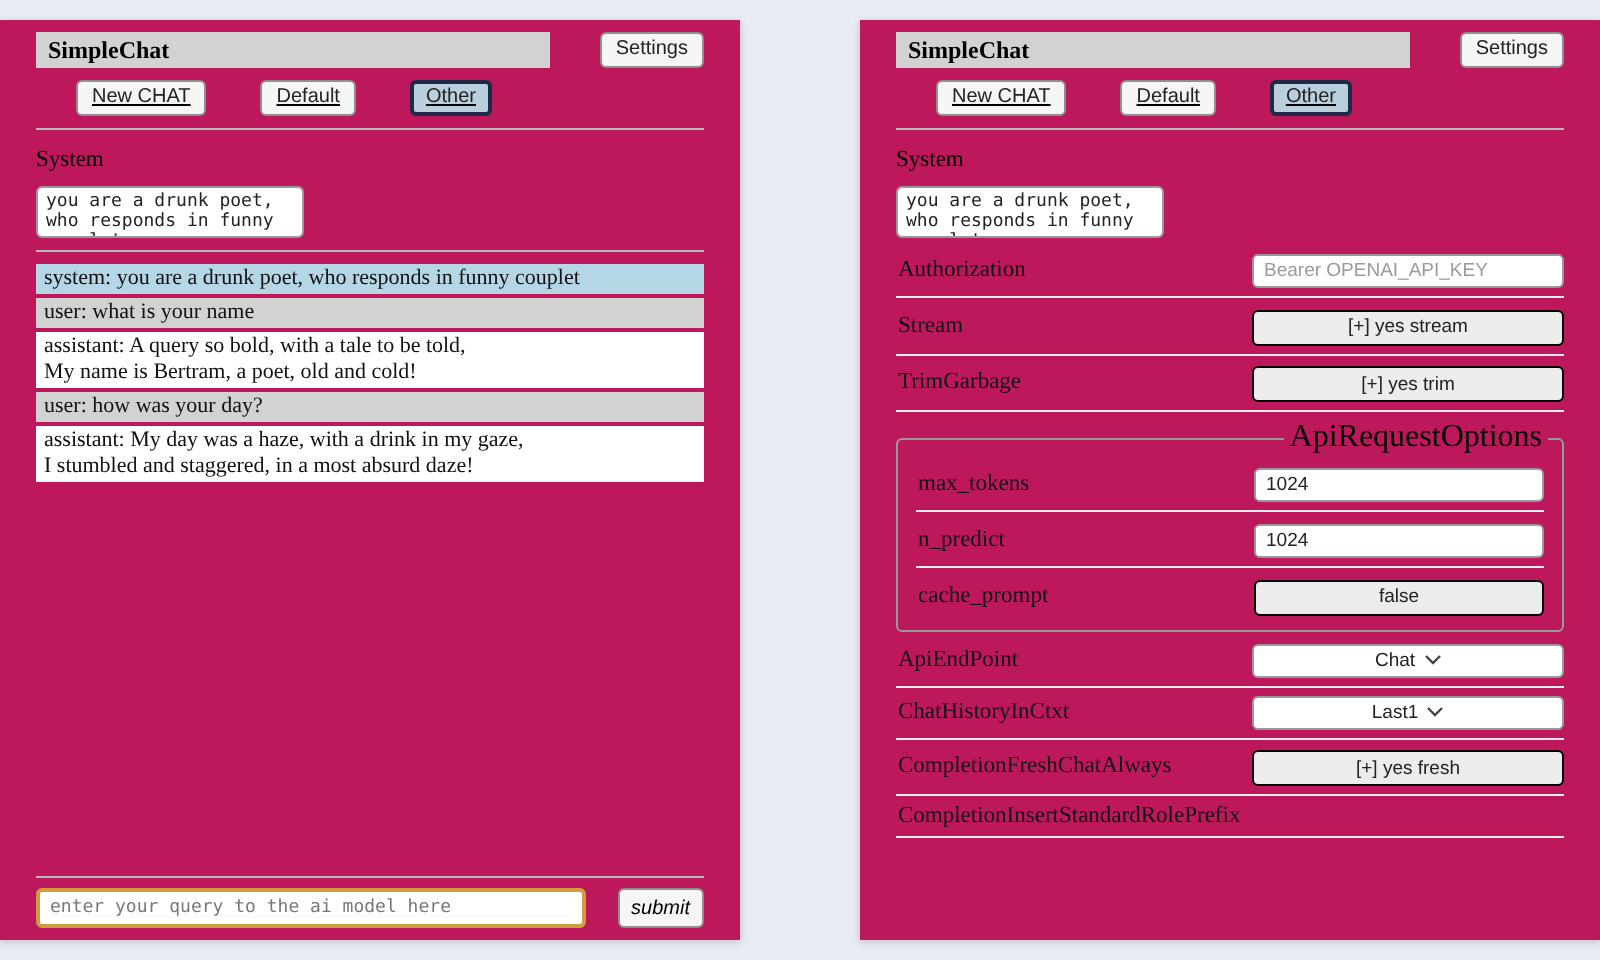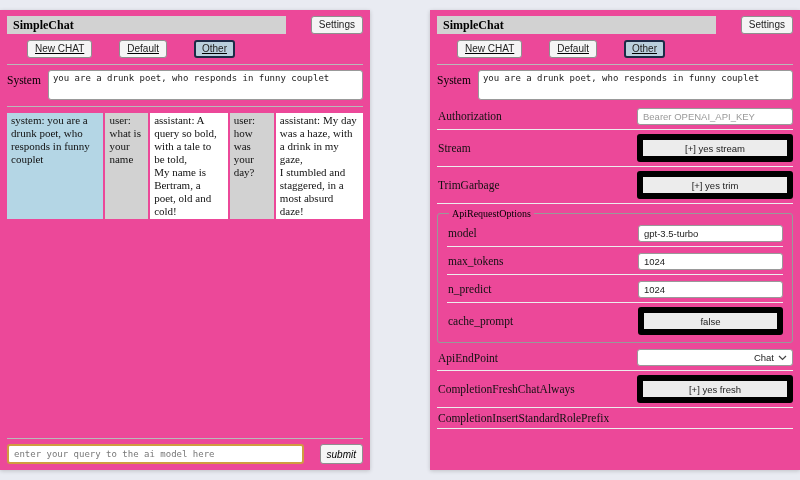--- a/index.html
+++ b/index.html
@@ -7,23 +7,23 @@
   body {
     width: 800px; height: 480px;
     background: #e9ebf2;
     display: flex; justify-content: center; gap: 60px;
     padding-top: 10px;
     font-family: "Liberation Serif", serif;
     overflow: hidden;
   }
   .panel {
     width: 408px; height: 460px;
-    background: #ec4899;
+    background: #be185d;
     box-shadow: 0 1px 4px rgba(0,0,0,0.18);
-    padding: 6px 7px;
+    padding: 6px 18px;
     display: flex; flex-direction: column;
   }
   
   .header { display: flex; gap: 5px; align-items: center; }
   .titlebar {
     flex: 1; background: #d2d2d2;
     font-weight: bold; font-size: 12px;
     padding: 2px 6px; line-height: 14px;
   }
   .btn {
@@ -38,31 +38,31 @@
   .btn.selected {
     background: #bacfdd;
     border: 2px solid #1d2b47;
     padding: 1px 6px;
   }
   hr.sep {
     border: none; border-top: 1px solid #b9b9b9;
     margin: 6px 0 5px 0; width: 100%;
   }
   
-  .system-row { display: flex; gap: 7px; align-items: flex-start; }
+  .system-row { display: flex; gap: 7px; align-items: flex-start; flex-direction: column; }
   .system-label { font-size: 11.5px; padding-top: 4px; }
   textarea.system {
     flex: 1; height: 30px; resize: none;
     border: 1px solid #999; border-radius: 3px;
     font-family: "DejaVu Sans Mono", monospace;
     font-size: 9px; padding: 2px 4px; color: #222;
     outline: none;
   }
   
-  .chat { display: flex; flex-direction: row; gap: 2px; margin-top: 1px; }
+  .chat { display: flex; flex-direction: column; gap: 2px; margin-top: 1px; }
   .msg {
     font-size: 11px; line-height: 1.18;
     padding: 1px 4px; white-space: pre-line; color: #111;
   }
   .msg.system    { background: #b4d6e5; }
   .msg.user      { background: #d2d2d2; }
   .msg.assistant { background: #ffffff; }
   .spacer { flex: 1; }
   
   .query-row { display: flex; gap: 16px; align-items: stretch; }
@@ -93,35 +93,35 @@
   input.set-input {
     width: 100%; font-family: "Liberation Sans", sans-serif;
     font-size: 9.5px; color: #222;
     border: 1px solid #999; border-radius: 3px;
     padding: 2px 5px; outline: none;
   }
   input.set-input::placeholder { color: #9a9a9a; }
   button.set-btn {
     width: 100%; font-family: "Liberation Sans", sans-serif;
     font-size: 9.5px; color: #222;
-    background: #ececec; border: 6px solid #000000; border-radius: 3px;
+    background: #ececec; border: 1px solid #000000; border-radius: 3px;
     padding: 2.5px 0; cursor: pointer;
   }
   .select {
-    width: 100%; display: flex; justify-content: flex-end; align-items: center;
+    width: 100%; display: flex; justify-content: center; align-items: center;
     background: #fff; border: 1px solid #999; border-radius: 3px;
     padding: 2px 5px; cursor: pointer;
     font-family: "Liberation Sans", sans-serif; font-size: 9.5px; color: #222;
   }
   .chev { display: inline-flex; margin-left: 4px; }
   fieldset.api-opts {
     border: 1px solid #999; border-radius: 3px;
     margin: 4px 0 2px 0; padding: 0 9px 3px 9px;
   }
-  fieldset.api-opts legend { font-size: 10px; padding: 0 3px; margin-left: 2px; }
+  fieldset.api-opts legend { font-size: 16px; padding: 0 3px; margin-left: 2px; text-align: right; }
   fieldset.api-opts .set-control { width: 145px; }
   fieldset.api-opts .set-row:last-child { border-bottom: none; gap: 48px; }
 </style>
 </head>
 <body>
 
 <div class="panel">
   <div class="header">
     <div class="titlebar">SimpleChat</div>
     <button class="btn">Settings</button>
@@ -179,24 +179,20 @@
       <span class="set-label">Stream</span>
       <span class="set-control"><button class="set-btn">[+] yes stream</button></span>
     </div>
     <div class="set-row">
       <span class="set-label">TrimGarbage</span>
       <span class="set-control"><button class="set-btn">[+] yes trim</button></span>
     </div>
 
     <fieldset class="api-opts">
       <legend>ApiRequestOptions</legend>
-      <div class="set-row">
-        <span class="set-label">model</span>
-        <span class="set-control"><input class="set-input" value="gpt-3.5-turbo" style=""></span>
-      </div>
       <div class="set-row">
         <span class="set-label">max_tokens</span>
         <span class="set-control"><input class="set-input" value="1024" style=""></span>
       </div>
       <div class="set-row">
         <span class="set-label">n_predict</span>
         <span class="set-control"><input class="set-input" value="1024" style=""></span>
       </div>
       <div class="set-row">
         <span class="set-label">cache_prompt</span>
@@ -211,20 +207,33 @@
           <span>Chat</span>
           <span class="chev">
               <svg width="9" height="6" viewBox="0 0 9 6">
                 <polyline points="1,1 4.5,4.5 8,1" fill="none" stroke="#444" stroke-width="1.2"></polyline>
               </svg>
             </span>
         </span>
       </span>
     </div>
     <div class="set-row">
+      <span class="set-label">ChatHistoryInCtxt</span>
+      <span class="set-control">
+        <span class="select">
+          <span>Last1</span>
+          <span class="chev">
+              <svg width="9" height="6" viewBox="0 0 9 6">
+                <polyline points="1,1 4.5,4.5 8,1" fill="none" stroke="#444" stroke-width="1.2"></polyline>
+              </svg>
+            </span>
+        </span>
+      </span>
+    </div>
+    <div class="set-row">
       <span class="set-label">CompletionFreshChatAlways</span>
       <span class="set-control"><button class="set-btn">[+] yes fresh</button></span>
     </div>
     <div class="set-row">
       <span class="set-label">CompletionInsertStandardRolePrefix</span>
     </div>
   </div>
 
   <div class="spacer"></div>
 

